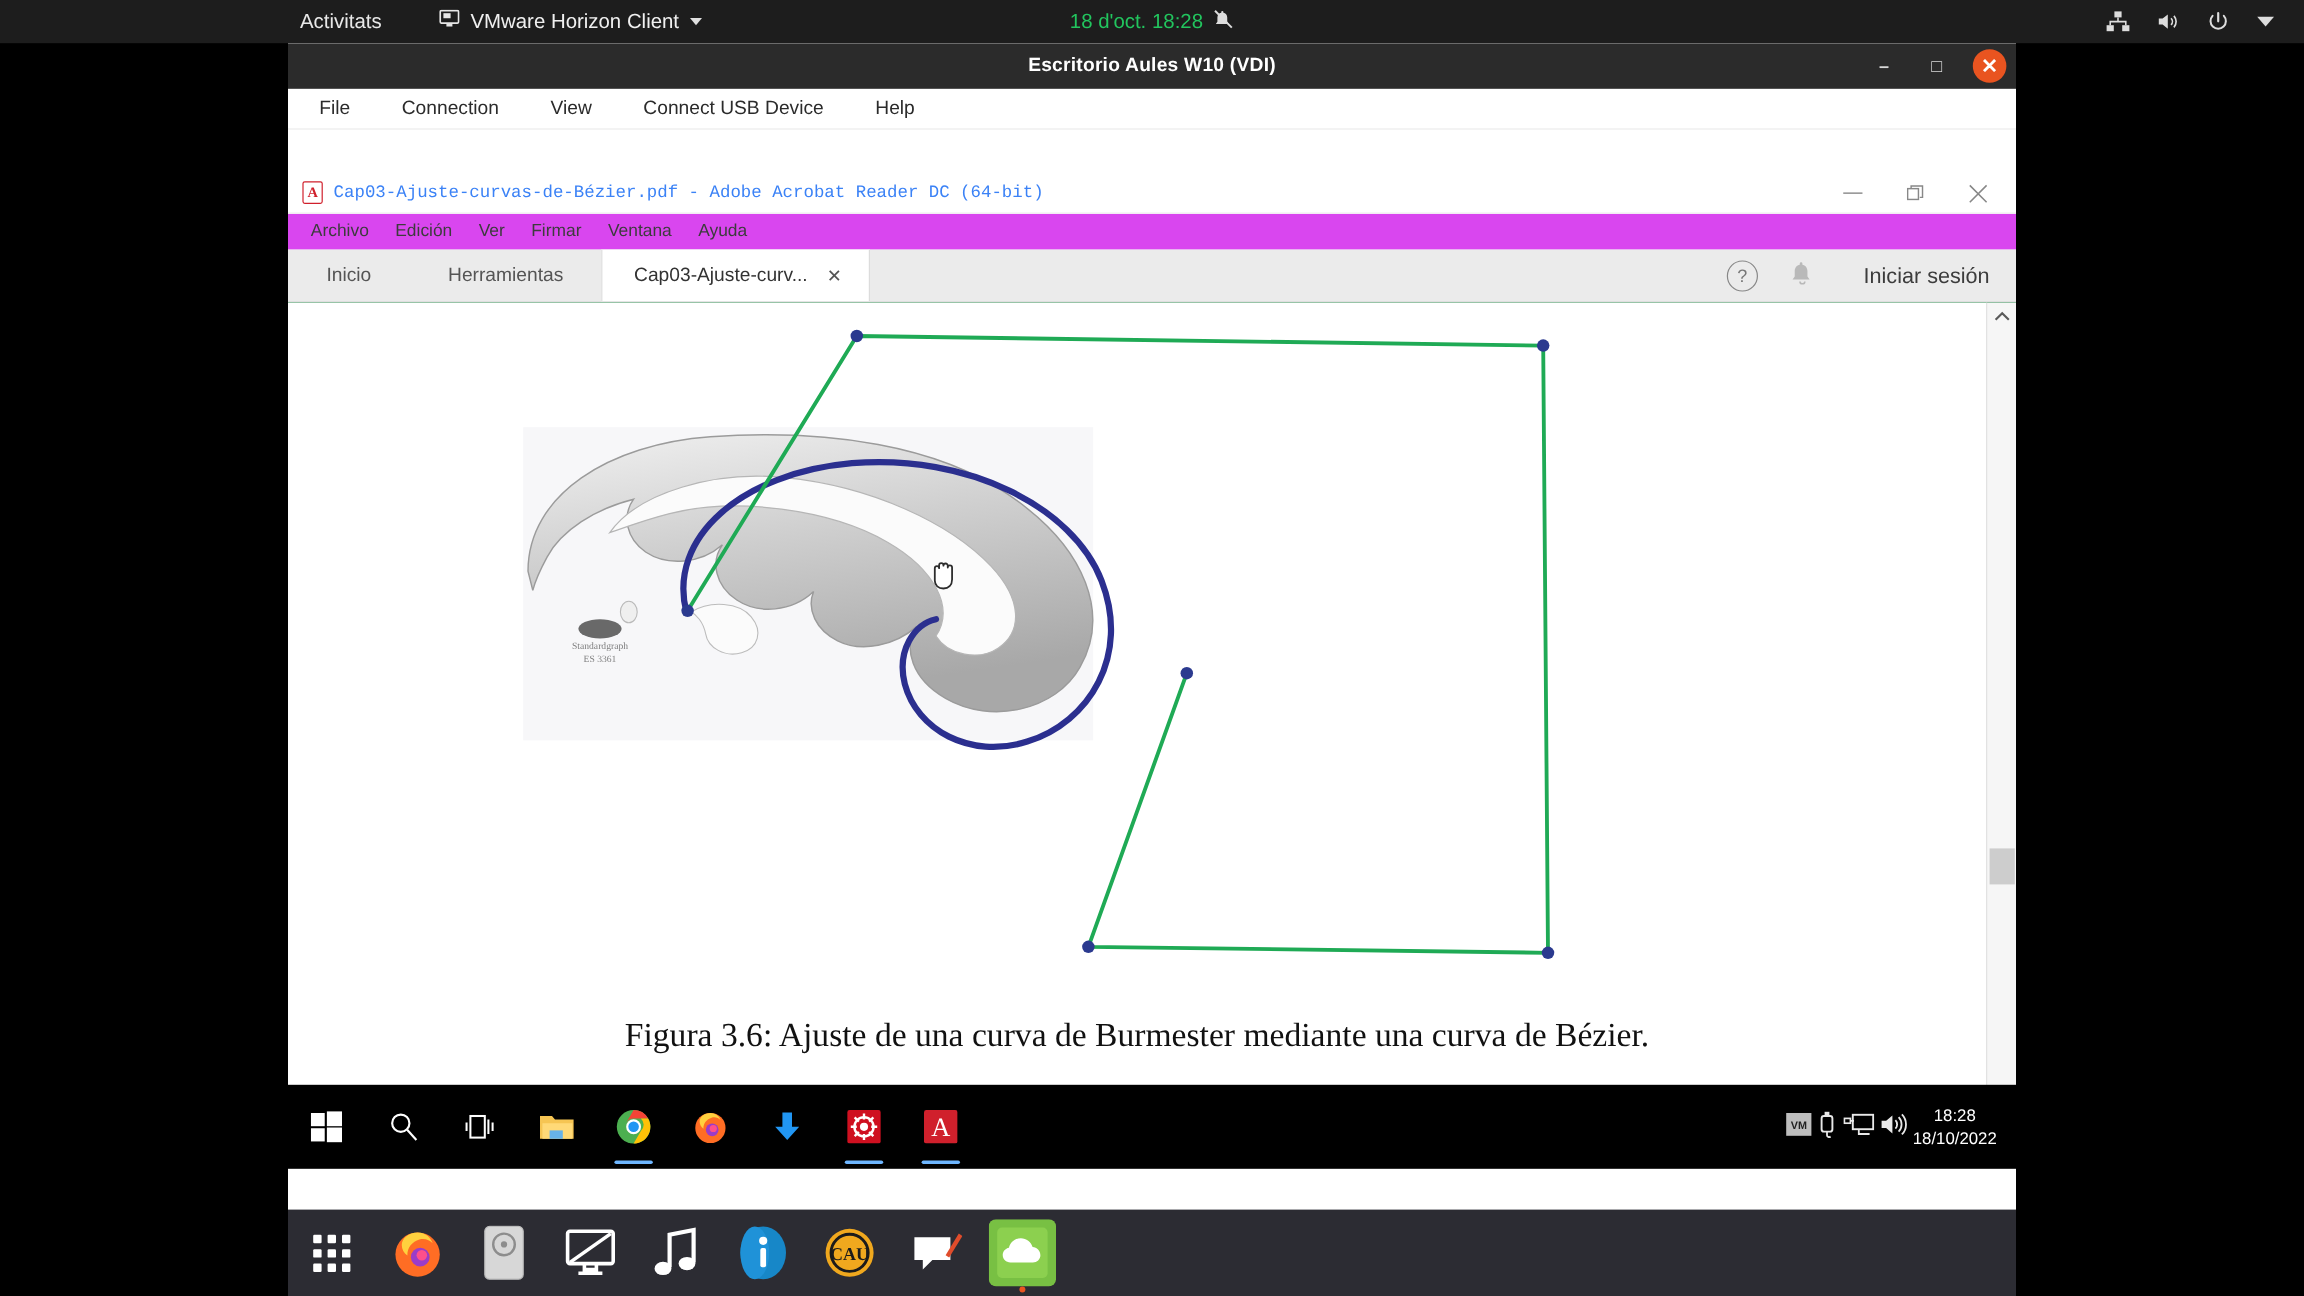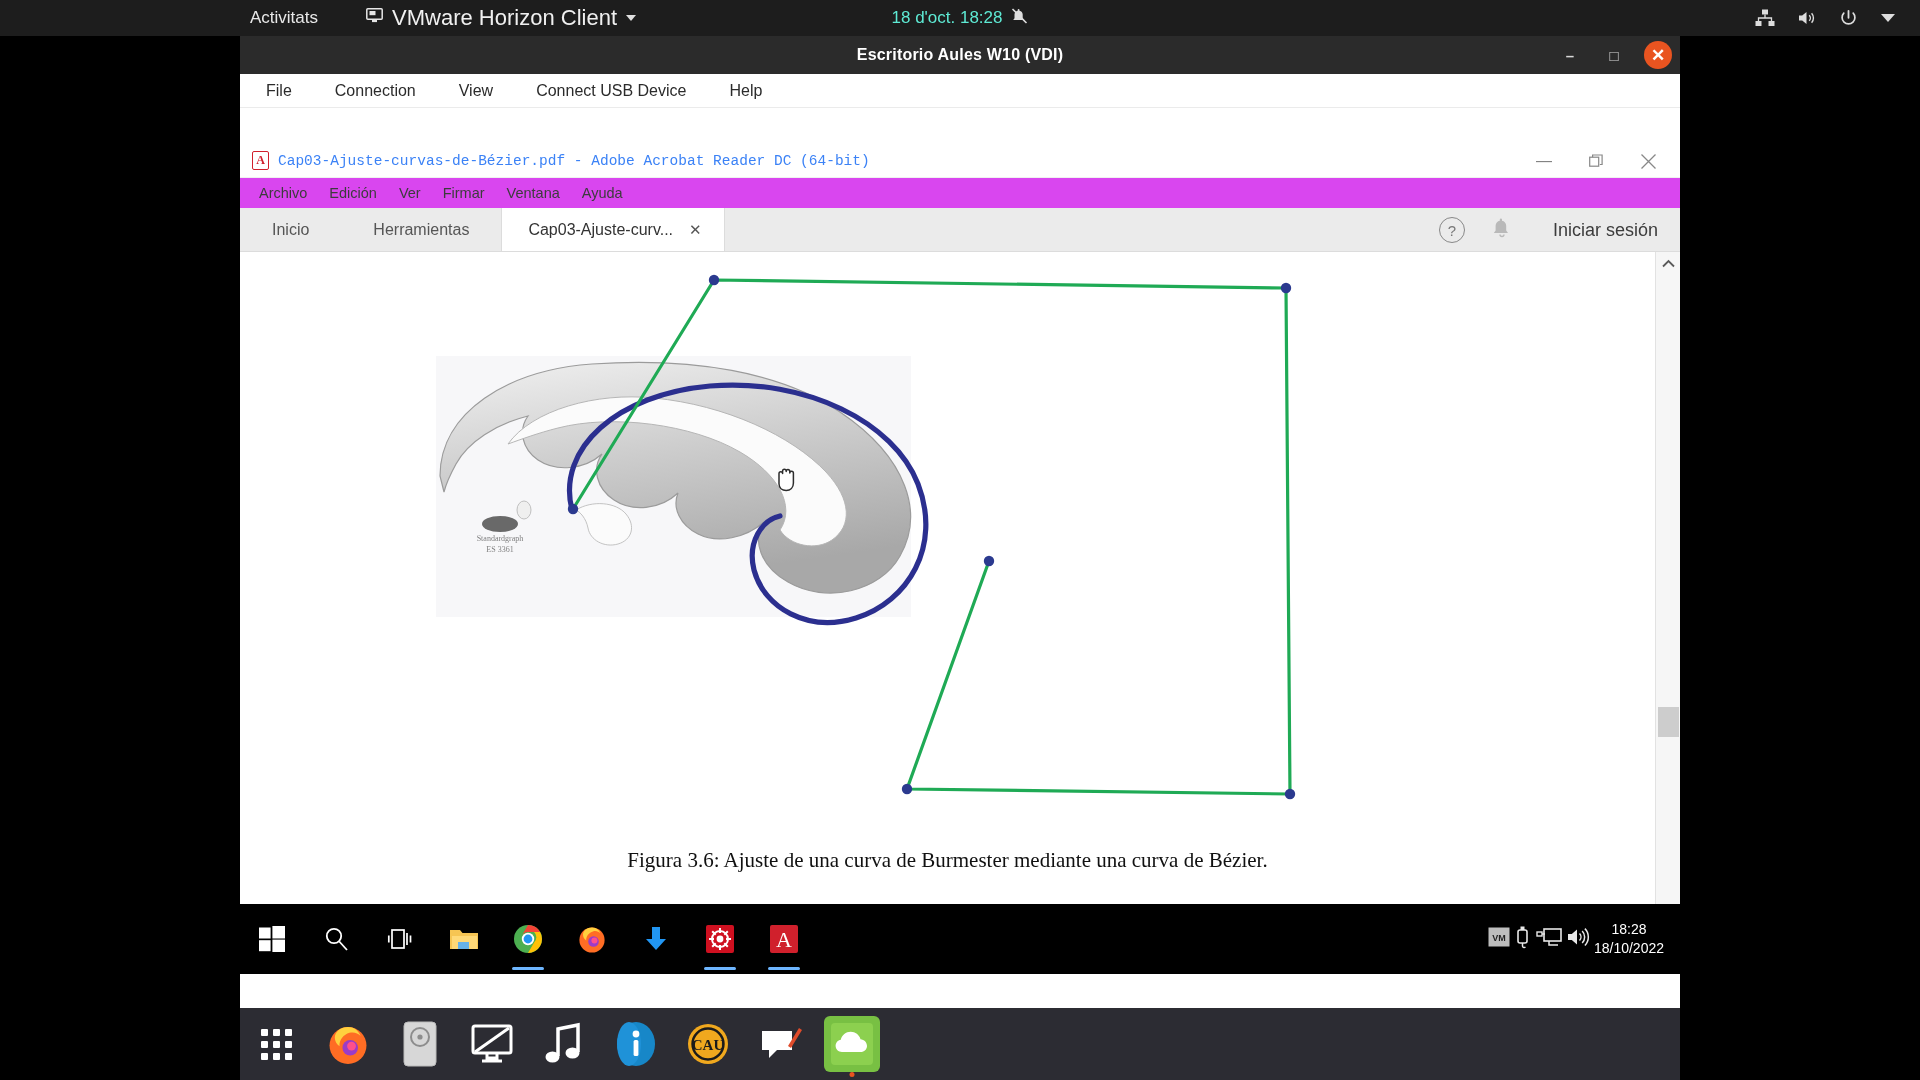--- a/index.html
+++ b/index.html
@@ -11,23 +11,23 @@
   #screen { position: relative; width: 1920px; height: 1080px; background: #000; }
 
   
   .gnome-topbar {
     position: absolute; left: 0; top: 0; width: 1920px; height: 36px;
     background: #1d1d1d; color: #e6e6e6;
     display: flex; align-items: center; font-size: 17px;
   }
   .gnome-activities { margin-left: 250px; font-size: 17px; color: #e9e9e9; }
   .gnome-app { margin-left: 48px; display: flex; align-items: center; gap: 9px; }
-  .gnome-app-name { font-size: 22px; color: #f0f0f0; }
+  .gnome-app-name { font-size: 17px; color: #f0f0f0; }
   .tri-down { width: 0; height: 0; border-left: 5px solid transparent; border-right: 5px solid transparent; border-top: 6px solid #e0e0e0; display:inline-block; }
-  .gnome-clock { position: absolute; left: 50%; transform: translateX(-50%); display: flex; align-items: center; gap: 8px; font-size: 17px; color: #5eead4; white-space: nowrap; }
+  .gnome-clock { position: absolute; left: 50%; transform: translateX(-50%); display: flex; align-items: center; gap: 8px; font-size: 17px; color: #22c55e; white-space: nowrap; }
   .gnome-tray { position: absolute; right: 24px; display: flex; align-items: center; gap: 22px; }
   .gnome-tray svg { display: block; }
 
   
   .vm-window {
     position: absolute; left: 240px; top: 36px; width: 1440px; height: 1008px;
     background: #fff; overflow: hidden;
   }
   .vm-titlebar {
     height: 38px; background: #2b2b2b; color: #fff;
@@ -74,21 +74,21 @@
   .acro-tabright { position: absolute; right: 0; top: 0; height: 44px; display: flex; align-items: center; gap: 26px; padding-right: 22px; }
   .circle-q { width: 26px; height: 26px; border-radius: 50%; border: 1.6px solid #888; color: #777; display:flex; align-items:center; justify-content:center; font-size: 15px; }
   .signin { font-size: 18px; color: #3c3c3c; padding-left: 14px; }
 
   
   .pdf-view { position: relative; width: 1440px; height: 670px; background: #15803d; overflow: hidden; }
   .pdf-canvas { position: absolute; left: 0; top: 0; width: 1415px; height: 670px; background: #fff; }
   .fig-caption {
     position: absolute; left: 0; right: 25px; top: 596px;
     text-align: center; font-family: "Liberation Serif", serif;
-    font-size: 21px; color: #111; white-space: nowrap;
+    font-size: 28px; color: #111; white-space: nowrap;
   }
   .pdf-vscroll { position: absolute; right: 0; top: 0; width: 25px; height: 670px; background: #f6f6f6; border-left: 1px solid #e2e2e2; }
   .vs-arrow { width: 25px; height: 22px; display:flex; align-items:center; justify-content:center; color:#5a5a5a; font-size: 12px; }
   .vs-arrow.bottom { position: absolute; bottom: 0; }
   .vs-thumb { position: absolute; left: 2px; width: 21px; top: 455px; height: 30px; background: #cdcdcd; }
 
   .pdf-status { height: 36px; background: #fff; border-top: 1px solid #e5e5e5; display: flex; align-items: center; position: relative; }
   .pdf-dims { font-size: 15px; color: #444; padding-left: 22px; width: 172px; }
   .hs-arrow { width: 30px; text-align: center; color: #555; font-size: 15px; }
   .hs-track { flex: 1; height: 22px; background: #fbfbfb; position: relative; }

